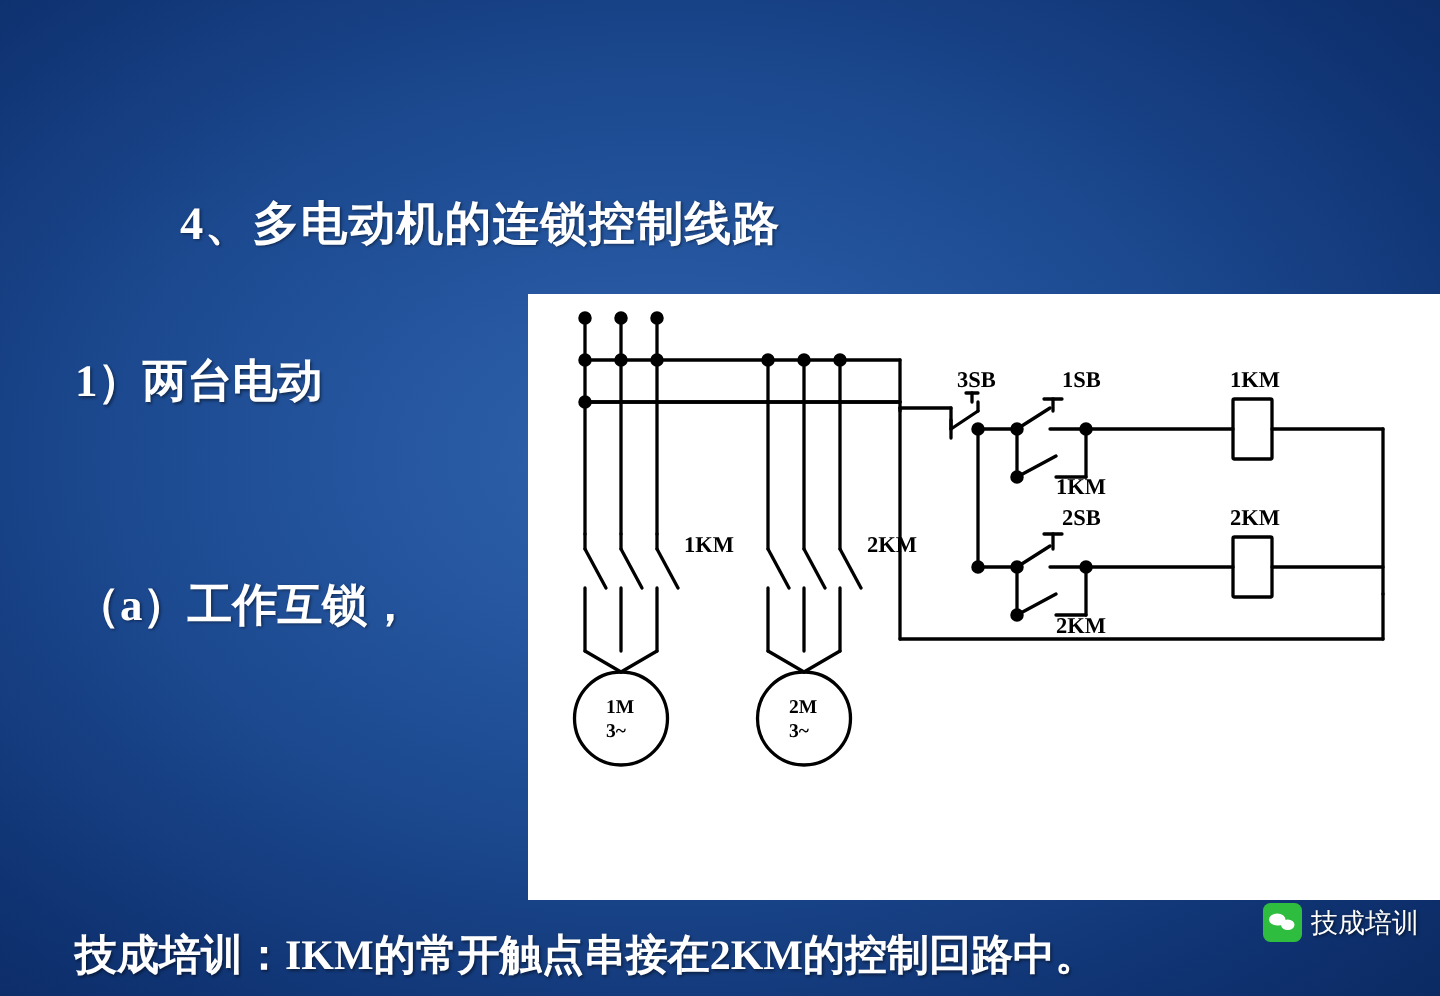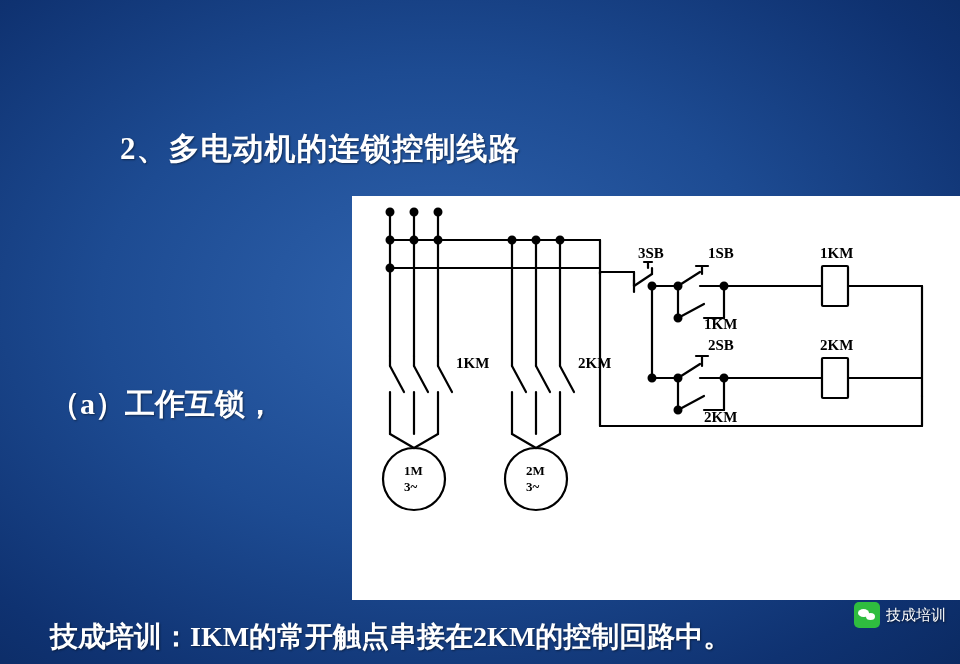--- a/index.html
+++ b/index.html
@@ -55,34 +55,35 @@
   }
   .wm-logo::before{
     content:"";position:absolute;left:4px;top:7px;width:11px;height:8px;
     border-radius:50% 50% 45% 50%;background:#ffffff;
   }
   .wm-logo::after{
     content:"";position:absolute;left:12px;top:11px;width:9px;height:7px;
     border-radius:50%;background:#ffffff;
   }
   .wm-text{
-    color:#ffffff;font-size:15px;font-family:"Liberation Sans", sans-serif;
+    color:#ffffff;font-size:18px;font-family:"Liberation Sans", sans-serif;
     text-shadow:1px 1px 2px rgba(0,0,0,.6);white-space:nowrap;
   }
 
   text{font-family:"Liberation Serif", serif;fill:#000;}
 </style>
 </head>
 <body>
 
 <div class="slide">
 
-  <div class="title">2、多电动机的连锁控制线路</div>
+  <div class="title">4、多电动机的连锁控制线路</div>
 
   <div class="lead">
+    <div>1）两台电动</div>
   </div>
 
   <div class="lead2">
     <div>（a）工作互锁，</div>
   </div>
 
   <div class="figure">
     <svg width="608" height="404" viewBox="0 0 608 404">
       <g stroke="#000" fill="none" stroke-width="2.2" stroke-linecap="round">
 

